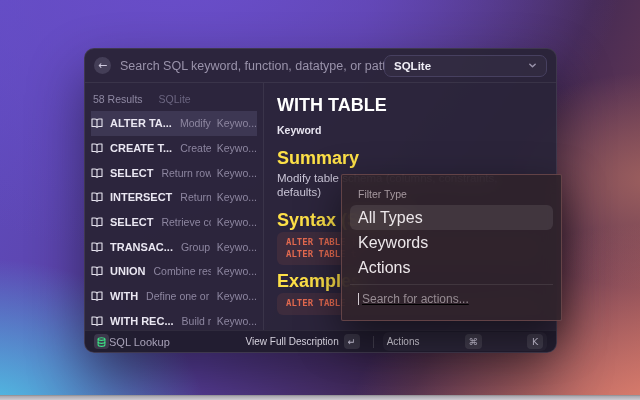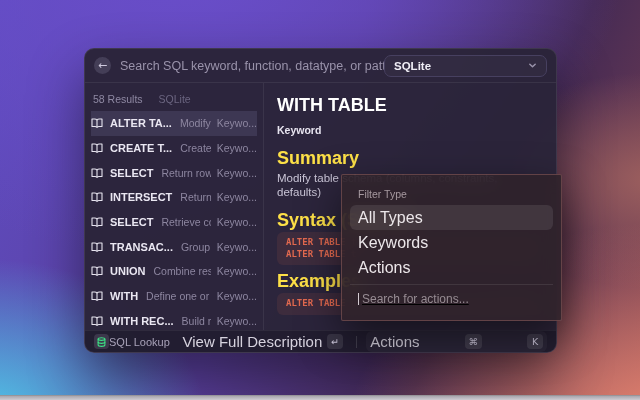--- a/index.html
+++ b/index.html
@@ -93,21 +93,21 @@
   }
   .footer-left { display:flex; align-items:center; }
   .app-icon {
     width:15px; height:15px; border-radius:4px; background:#3c374b;
     display:flex; align-items:center; justify-content:center;
   }
   .app-name { font-size:11px; color:#a8a2b8; }
   .footer-right { margin-left:auto; display:flex; align-items:center; }
   .footer-action { display:flex; align-items:center; cursor:pointer; border-radius:6px; padding:2px 4px; }
   .footer-action.boxed { background:rgba(255,255,255,0.04);gap:40px; }
-  .fa-label { font-size:15px; font-weight:500; color:#d6d2de; }
+  .fa-label { font-size:10px; font-weight:500; color:#d6d2de; }
   .key {
     margin-left:5px; min-width:16px; height:15px; padding:0 4px; border-radius:4px;
     background:rgba(255,255,255,0.10); color:#cfcade; font-size:9.5px;
     display:flex; align-items:center; justify-content:center;
     font-family:"DejaVu Sans", sans-serif;
   }
   .fdiv { width:1px; height:12px; background:rgba(255,255,255,0.15); margin:0 9px; }
 
   
   .overlay {

